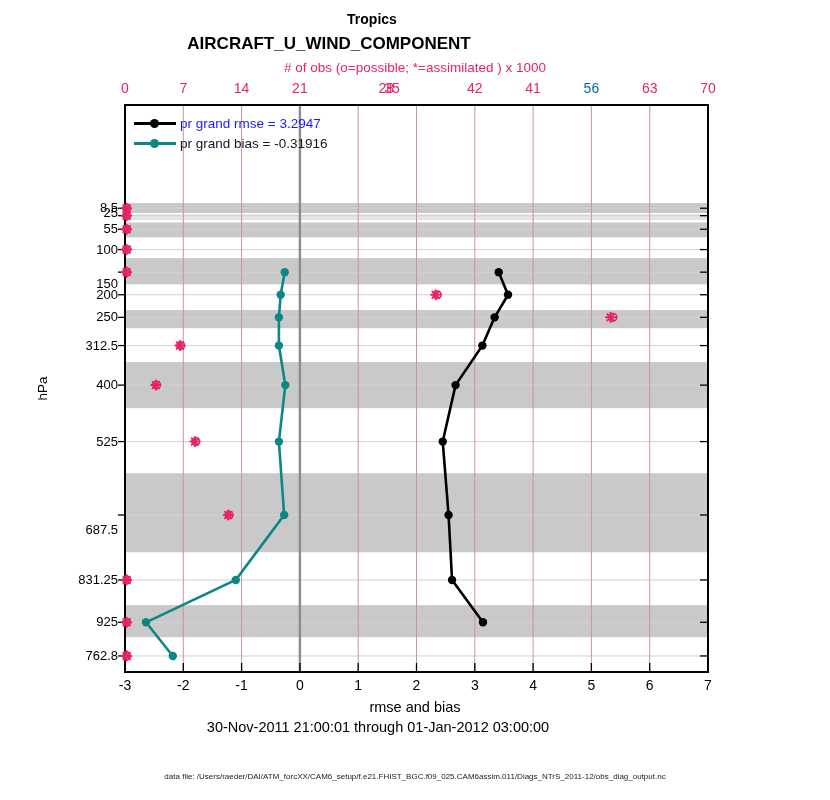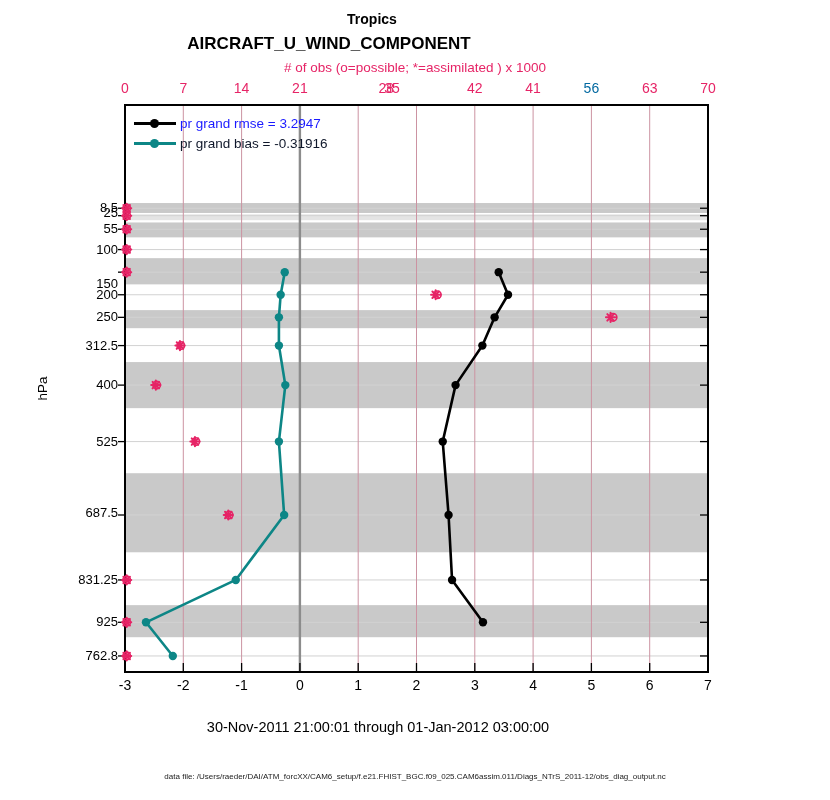--- a/index.html
+++ b/index.html
@@ -216,33 +216,34 @@
       <div class="legend-row">
         <span class="legend-line" style="background: rgb(13, 134, 134);">
             <span class="legend-dot" style="background: rgb(13, 134, 134);"></span>
           </span>
         <span class="legend-text" style="color: #0f172a;">pr grand bias = -0.31916</span>
       </div>
     </div>
   </div>
 
   <div class="ylab">hPa</div>
+  <div class="xlab">rmse and bias</div>
   <div class="date">30-Nov-2011 21:00:01 through 01-Jan-2012 03:00:00</div>
   <div class="footer">data file: /Users/raeder/DAI/ATM_forcXX/CAM6_setup/f.e21.FHIST_BGC.f09_025.CAM6assim.011/Diags_NTrS_2011-12/obs_diag_output.nc</div>
 <div class="ytick" style="top: 200.235px;">8.5</div>
     <div class="ytick" style="top: 205px;">25</div>
     <div class="ytick" style="top: 221.243px;">55</div>
     <div class="ytick" style="top: 241.574px;">100</div>
     <div class="ytick" style="top: 264.163px; margin-top: 12px;">150</div>
     <div class="ytick" style="top: 286.753px;">200</div>
     <div class="ytick" style="top: 309.343px;">250</div>
     <div class="ytick" style="top: 337.58px;">312.5</div>
     <div class="ytick" style="top: 377.112px;">400</div>
     <div class="ytick" style="top: 433.586px;">525</div>
-    <div class="ytick" style="top: 505px;">687.5</div>
+    <div class="ytick" style="top: 522px;">687.5</div>
     <div class="ytick" style="top: 571.947px;">831.25</div>
     <div class="ytick" style="top: 614.303px;">925</div>
     <div class="ytick" style="top: 647.961px;">762.8</div>
     <div class="xtick" style="left: 125px;">-3</div>
     <div class="xtick" style="left: 183.3px;">-2</div>
     <div class="xtick" style="left: 241.6px;">-1</div>
     <div class="xtick" style="left: 299.9px;">0</div>
     <div class="xtick" style="left: 358.2px;">1</div>
     <div class="xtick" style="left: 416.5px;">2</div>
     <div class="xtick" style="left: 474.8px;">3</div>

